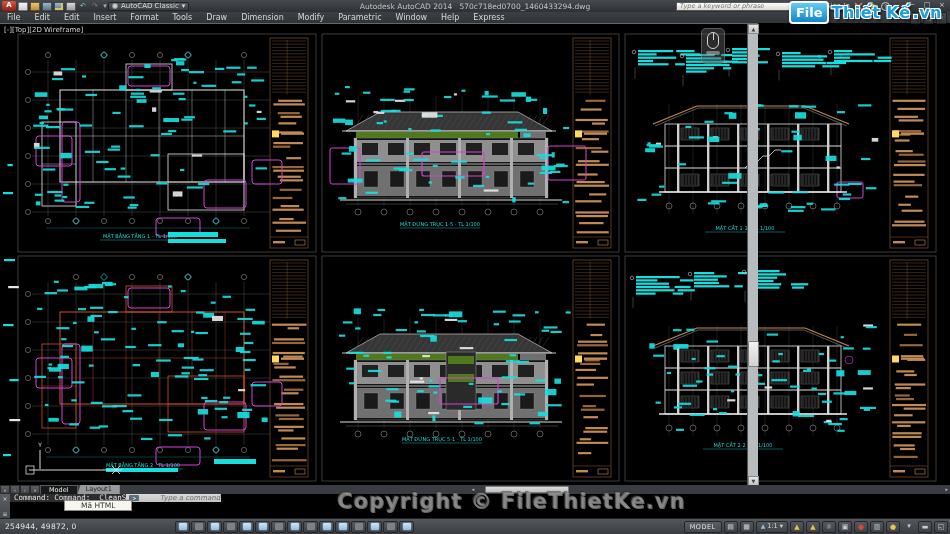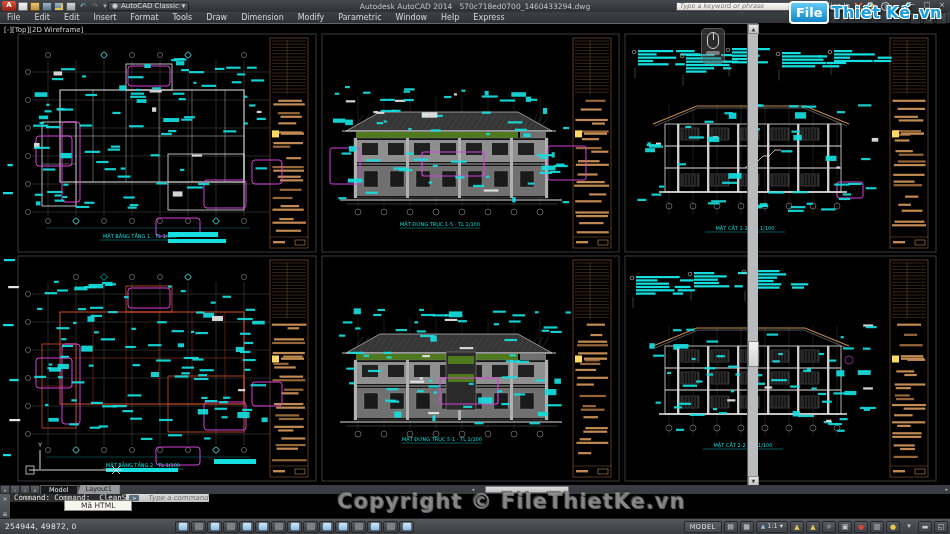--- a/index.html
+++ b/index.html
@@ -87,21 +87,21 @@
   .harrow{position:absolute;top:1px;font-size:5px;line-height:7px;color:#b9b9b9;}
 
   
   #cmd{position:absolute;left:0;top:494px;width:950px;height:24px;display:flex;z-index:10;}
   #cmd-gutter{width:10px;background:linear-gradient(#5b5f63,#45484c);color:#d8d8d8;font-size:6px;
     display:flex;flex-direction:column;align-items:center;justify-content:space-between;padding:1px 0;}
   #cmd-rows{flex:1;display:flex;flex-direction:row;}
   .cmdrow{height:8px;line-height:8px;background:#2d2d2d;color:#e4e4e4;font-size:7.5px;padding-left:4px;
     font-family:"DejaVu Sans Mono","Liberation Mono",monospace;}
   #cmd-input{height:8px;background:linear-gradient(#dadada,#c3c3c3);color:#707070;font-size:7px;
-    font-style:italic;display:flex;align-items:center;gap:9px;padding-left:3px;}
+    font-style:italic;display:flex;align-items:center;gap:21px;padding-left:3px;}
   #cmd-chip{width:10px;height:6px;background:#5d6e7d;border-radius:1px;color:#fff;font-size:5px;
     line-height:6px;text-align:center;font-style:normal;}
   #cmd-tooltip{position:absolute;left:64px;top:6px;height:11px;line-height:10px;background:#f6f6ef;
     border:1px solid #8a8a8a;color:#333;font-size:7.5px;padding:0 16px;box-shadow:1px 1px 2px rgba(0,0,0,.5);
     font-style:normal;z-index:12;}
 
   
   #watermark{position:absolute;left:0;top:489px;width:100%;text-align:center;z-index:40;pointer-events:none;
     font-size:21px;font-weight:bold;letter-spacing:1px;color:rgba(155,155,155,.55);
     text-shadow:1px 1px 0 rgba(255,255,255,.4),-1px -1px 1px rgba(45,45,45,.55);margin-left:36px;}

